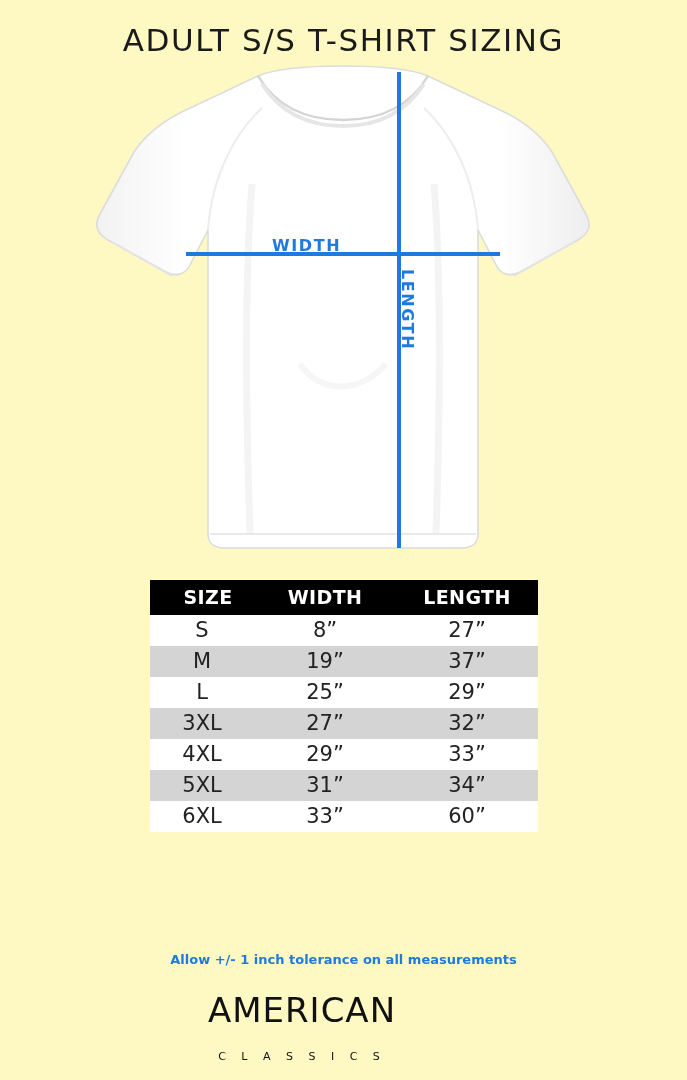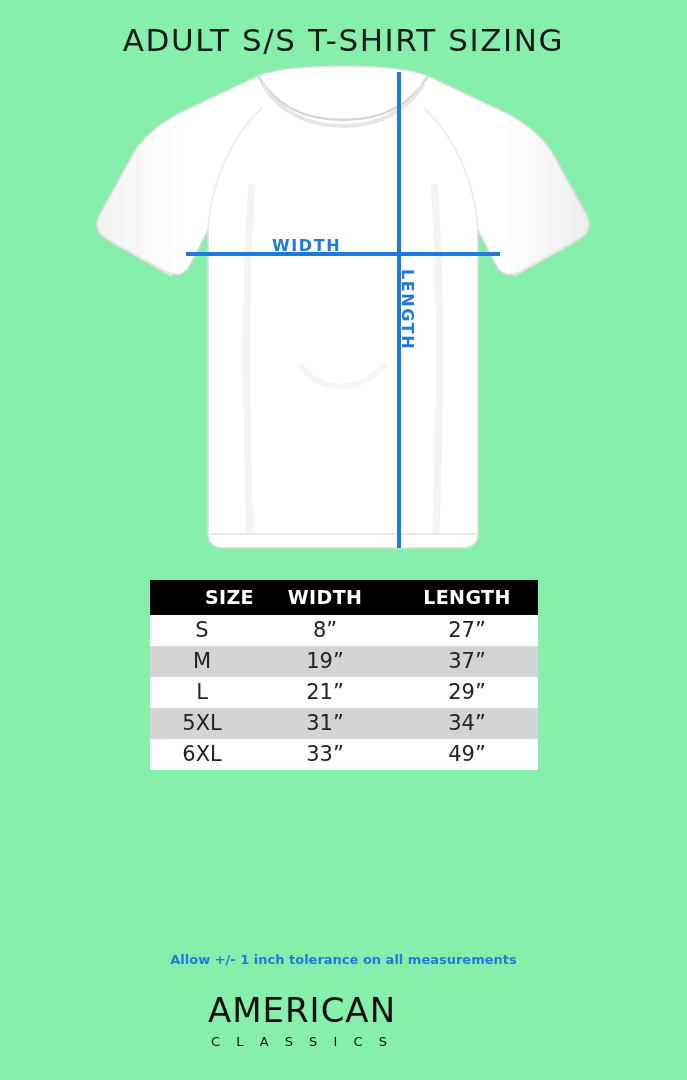--- a/index.html
+++ b/index.html
@@ -7,21 +7,21 @@
     width: 687px;
     height: 1080px;
     background: #ffffff;
     font-family: "Liberation Sans", sans-serif;
     overflow: hidden;
   }
   .page {
     position: relative;
     width: 687px;
     height: 1080px;
-    background: #86efac;
+    background: #fef9c3;
   }
 
   
   .title {
     text-align: center;
     font-size: 31px;
     letter-spacing: 1.6px;
     font-weight: 400;
     color: #1b1b1b;
     padding-top: 22px;
@@ -74,21 +74,21 @@
     font-family: "DejaVu Sans", sans-serif;
   }
   table.size-table th {
     background: #000000;
     color: #ffffff;
     font-size: 19px;
     font-weight: bold;
     padding: 6px 0 7px 0;
     letter-spacing: 0.4px;
   }
-  table.size-table th.c0 { text-align: right; padding-left: 12px; width: 104px; }
+  table.size-table th.c0 { text-align: center; padding-left: 12px; width: 104px; }
   table.size-table th.c1 { text-align: center; width: 142px; }
   table.size-table th.c2 { text-align: center; width: 142px; }
   table.size-table td {
     font-size: 21px;
     color: #222222;
     text-align: center;
     padding: 3px 0 4px 0;
     font-weight: 400;
   }
   tr.odd  td { background: #ffffff; }
@@ -115,24 +115,24 @@
     text-align: center;
   }
   .brand-main {
     font-size: 34px;
     letter-spacing: 1px;
     color: #111111;
     font-family: "DejaVu Sans", sans-serif;
     font-weight: 400;
   }
   .brand-sub {
-    font-size: 13px;
+    font-size: 11px;
     letter-spacing: 6px;
     color: #111111;
-    margin-top: 4px;
+    margin-top: 20px;
     font-family: "DejaVu Sans", sans-serif;
   }
 </style>
 </head>
 <body>
 
 <div class="page">
 
   <div class="title">ADULT S/S T-SHIRT SIZING</div>
 
@@ -209,32 +209,42 @@
           <td>8”</td>
           <td>27”</td>
         </tr>
         <tr class="even">
           <td>M</td>
           <td>19”</td>
           <td>37”</td>
         </tr>
         <tr class="odd">
           <td>L</td>
-          <td>21”</td>
+          <td>25”</td>
           <td>29”</td>
+        </tr>
+        <tr class="even">
+          <td>3XL</td>
+          <td>27”</td>
+          <td>32”</td>
+        </tr>
+        <tr class="odd">
+          <td>4XL</td>
+          <td>29”</td>
+          <td>33”</td>
         </tr>
         <tr class="even">
           <td>5XL</td>
           <td>31”</td>
           <td>34”</td>
         </tr>
         <tr class="odd">
           <td>6XL</td>
           <td>33”</td>
-          <td>49”</td>
+          <td>60”</td>
         </tr>
       </tbody>
     </table>
   </div>
 
   <div class="tolerance">Allow +/- 1 inch tolerance on all measurements</div>
 
   <div class="brand">
     <div class="brand-main">AMERICAN</div>
     <div class="brand-sub">C L A S S I C S</div>

